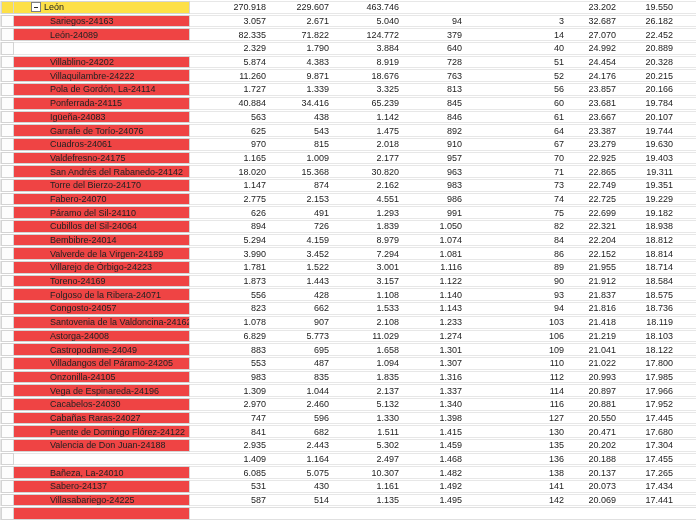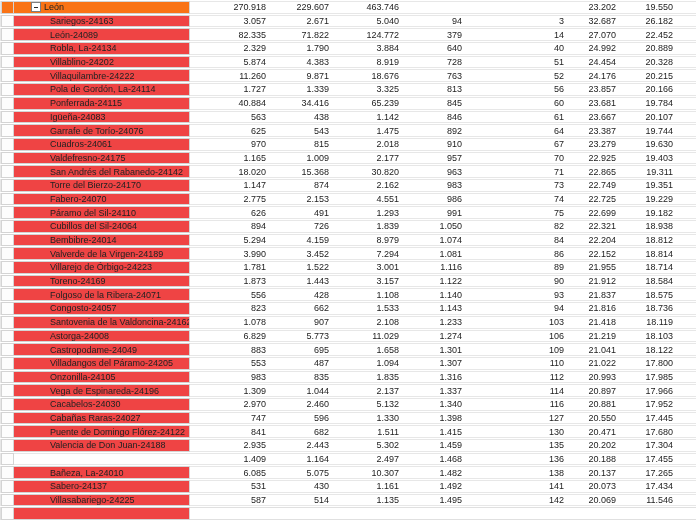--- a/index.html
+++ b/index.html
@@ -41,21 +41,21 @@
     box-sizing: border-box;
     border: 1px solid #d4d4d4;
     background: #ef4444;
     display: flex;
     align-items: center;
     padding-left: 36px;
     white-space: nowrap;
     overflow: hidden;
   }
   .row.group .sel,
-  .row.group .namecell { background: #f97316; align-items: center; }
+  .row.group .namecell { background: #fde047; align-items: center; }
   .row.group .namecell { padding-left: 17px; }
   .collapse {
     display: inline-block;
     box-sizing: border-box;
     width: 10px; height: 10px;
     border: 1px solid #7e7e7e;
     background: #ffffff;
     position: relative;
     margin-right: 3px;
     flex: 0 0 auto;
@@ -127,24 +127,20 @@
     <span class="num c0">82.335</span>
     <span class="num c1">71.822</span>
     <span class="num c2">124.772</span>
     <span class="num c3">379</span>
     <span class="num c4">14</span>
     <span class="num c5">27.070</span>
     <span class="num c6">22.452</span>
   </div>
     <div class="row">
     <div class="sel"></div>
-    <div class="namecell">
-
-      <span class="label">Robla, La-24134</span>
-    </div>
     <span class="num c0">2.329</span>
     <span class="num c1">1.790</span>
     <span class="num c2">3.884</span>
     <span class="num c3">640</span>
     <span class="num c4">40</span>
     <span class="num c5">24.992</span>
     <span class="num c6">20.889</span>
   </div>
     <div class="row">
     <div class="sel"></div>
@@ -595,21 +591,21 @@
     <div class="namecell">
 
       <span class="label">Villasabariego-24225</span>
     </div>
     <span class="num c0">587</span>
     <span class="num c1">514</span>
     <span class="num c2">1.135</span>
     <span class="num c3">1.495</span>
     <span class="num c4">142</span>
     <span class="num c5">20.069</span>
-    <span class="num c6">11.546</span>
+    <span class="num c6">17.441</span>
   </div>
     <div class="row partial">
     <div class="sel"></div>
     <div class="namecell">
 
       <span class="label"></span>
     </div>
     <span class="num c0"></span>
     <span class="num c1"></span>
     <span class="num c2"></span>

